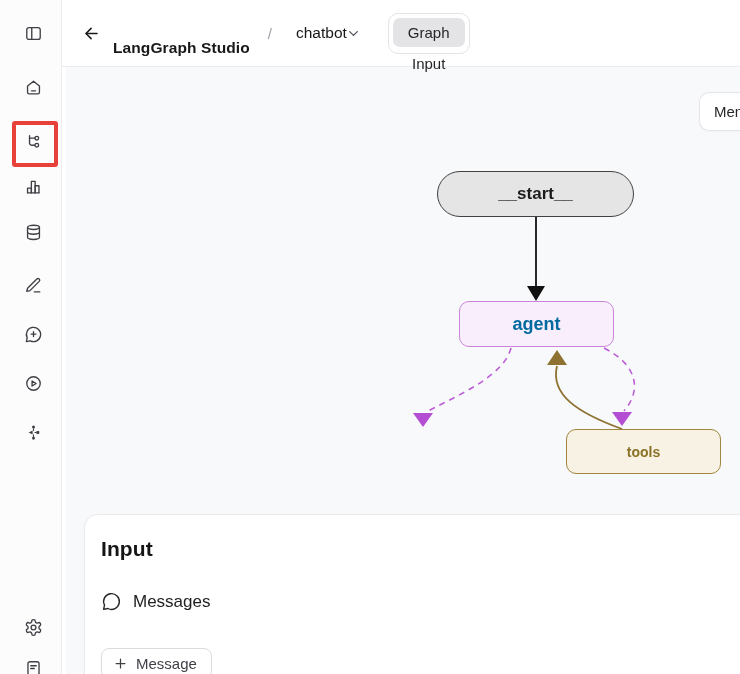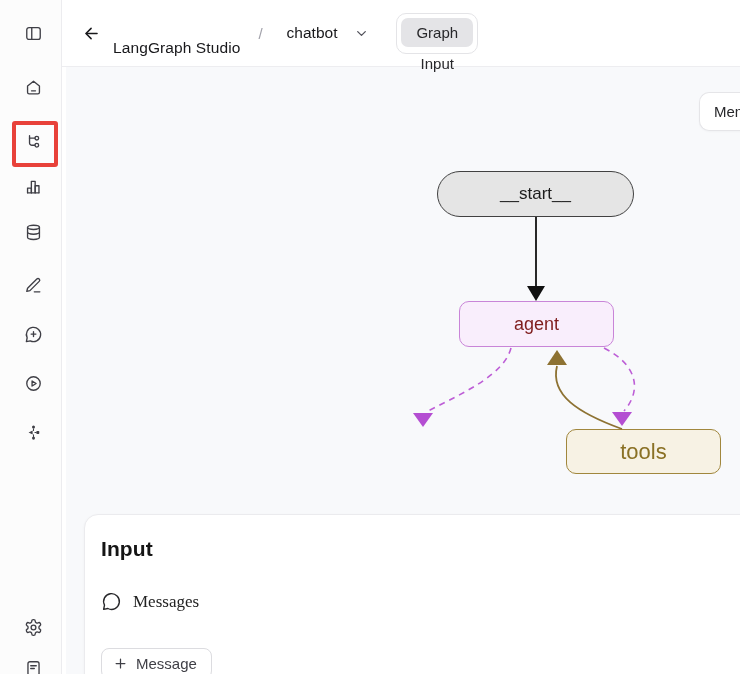--- a/index.html
+++ b/index.html
@@ -15,57 +15,57 @@
   .icn { width: 19px; height: 19px; stroke: #3f3f46; stroke-width: 1.7; fill: none;
          stroke-linecap: round; stroke-linejoin: round; }
   .highlight-box { position: absolute; left: 12px; top: 121px; width: 46px; height: 46px;
                    border: 4px solid #e8413a; border-radius: 3px; z-index: 40; pointer-events: none; }
 
   
   .header { position: absolute; left: 62px; top: 0; width: 678px; height: 67px; background: #fff;
             border-bottom: 1px solid #ededf0; display: flex; align-items: center; padding-left: 16px; z-index: 20; }
   .back-btn { width: 26px; height: 26px; border: 0; background: transparent; cursor: pointer;
               display: flex; align-items: center; justify-content: center; }
-  .app-title { font-size: 15.5px; font-weight: 400; color: #18181b; margin-left: 9px; letter-spacing: .1px; margin-top: 30px; }
+  .app-title { font-size: 15.5px; font-weight: 700; color: #18181b; margin-left: 9px; letter-spacing: .1px; margin-top: 30px; }
   .crumb-sep { color: #a1a1aa; font-size: 15px; margin: 0 24px 0 18px; font-weight: 400; }
-  .graph-select { display: flex; align-items: center; gap: 18px; border: 0; background: transparent;
+  .graph-select { display: flex; align-items: center; gap: 0; border: 0; background: transparent;
                   cursor: pointer; font-size: 15.5px; color: #18181b; font-family: inherit; }
   .seg-control { display: flex; gap: 2px; margin-left: 28px; background: #fff;
                  border: 1px solid #e4e4e7; border-radius: 10px; padding: 4px; height: 41px; flex-direction: column; }
   .seg { border: 0; background: transparent; font-family: inherit; font-size: 15px; color: #27272a;
          padding: 6px 15px; border-radius: 7px; cursor: pointer; }
   .seg.active { background: #e4e4e7; }
 
   
   .canvas { position: absolute; left: 66px; top: 67px; width: 678px; height: 607px;
             background: #f8f9fb; overflow: hidden; }
   .memory-btn { position: absolute; left: 633px; top: 25px; width: 50px; height: 39px; background: #fff;
                 border: 1px solid #e5e5e8; border-right: 0; border-radius: 10px 0 0 10px;
                 font-family: inherit; font-size: 15px; color: #27272a; text-align: left; padding-left: 14px;
                 cursor: pointer; box-shadow: 0 1px 2px rgba(0,0,0,.03); }
 
   .node { position: absolute; display: flex; align-items: center; justify-content: center;
-          font-size: 17px; font-weight: 400; cursor: pointer; }
+          font-size: 17px; font-weight: 700; cursor: pointer; }
   .node.terminal { background: #e5e5e5; border: 1.6px solid #414141; border-radius: 23px; color: #1c1c1c; }
   .node.start { left: 371px; top: 104px; width: 197px; height: 46px; }
   .node.end   { left: 241px; top: 363px; width: 179px; height: 45px; }
   .node.agent { left: 393px; top: 234px; width: 155px; height: 46px; background: #f9eefc;
-                border: 1.6px solid #c985d8; border-radius: 10px; color: #7f1d1d; font-size: 18px; }
+                border: 1.6px solid #c985d8; border-radius: 10px; color: #0369a1; font-size: 18px; }
   .node.tools { left: 500px; top: 362px; width: 155px; height: 45px; background: #f7f2e4;
-                border: 1.6px solid #a1873d; border-radius: 10px; color: #8a7125; font-size: 22px; }
+                border: 1.6px solid #a1873d; border-radius: 10px; color: #8a7125; font-size: 14px; }
   .edges { position: absolute; left: 0; top: 0; width: 678px; height: 607px; pointer-events: none; }
 
   
   .input-card { position: absolute; left: 18px; top: 447px; width: 680px; height: 180px; background: #fff;
                 border: 1px solid #ebebee; border-radius: 14px; box-shadow: 0 1px 3px rgba(0,0,0,.04);
                 padding: 22px 0 0 16px; z-index: 10; }
   .input-title { font-size: 21px; font-weight: 700; color: #151515; letter-spacing: .1px; }
   .messages-row { display: flex; align-items: center; gap: 11px; margin-top: 30px; cursor: pointer; }
   .messages-row .icn { width: 21px; height: 21px; stroke: #27272a; stroke-width: 1.6; }
-  .messages-label { font-size: 17px; font-weight: 500; color: #222; font-family: Liberation Serif, serif; }
+  .messages-label { font-size: 17px; font-weight: 500; color: #222; }
   .add-msg-btn { display: inline-flex; align-items: center; gap: 8px; margin-top: 36px; height: 31px;
                  padding: 0 14px 0 11px; background: #fff; border: 1px solid #dcdce0; border-radius: 8px;
                  font-family: inherit; font-size: 15px; color: #3f3f46; cursor: pointer;
                  box-shadow: 0 1px 1px rgba(0,0,0,.03); }
   .add-msg-btn .icn { width: 15px; height: 15px; stroke-width: 2; }
 </style>
 </head>
 <body>
 
 <div class="app">

